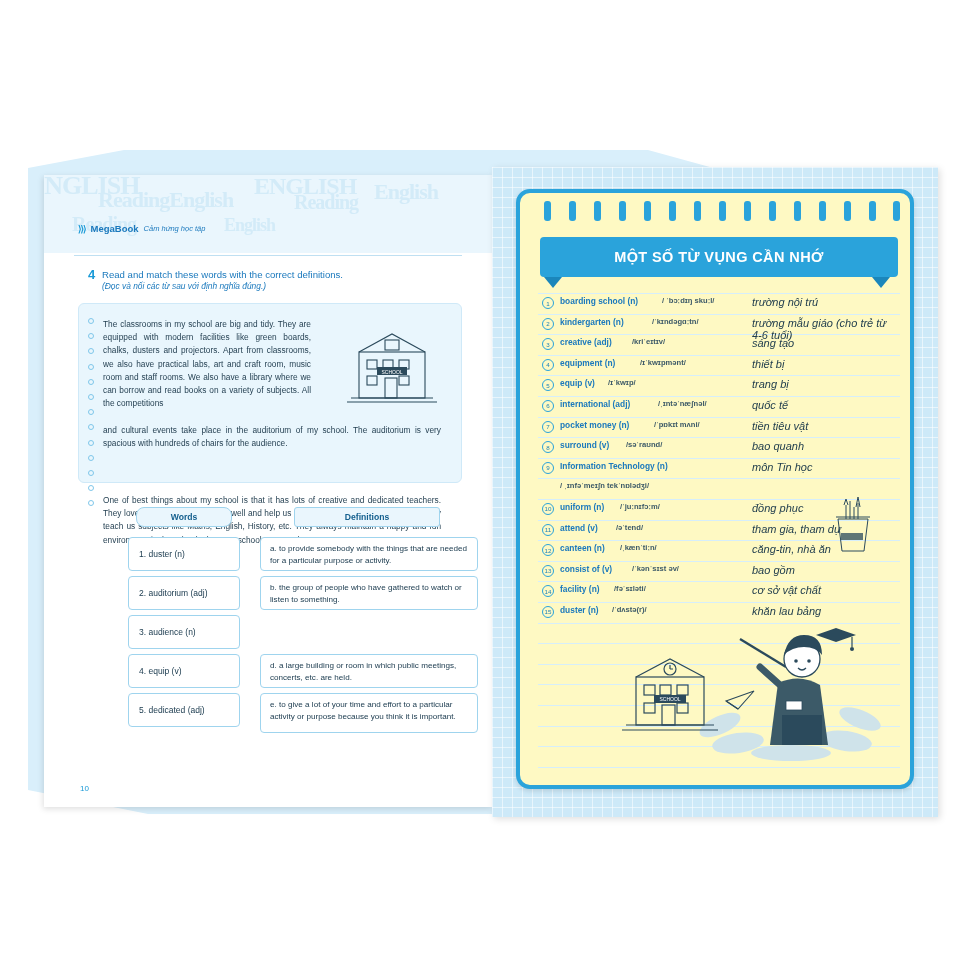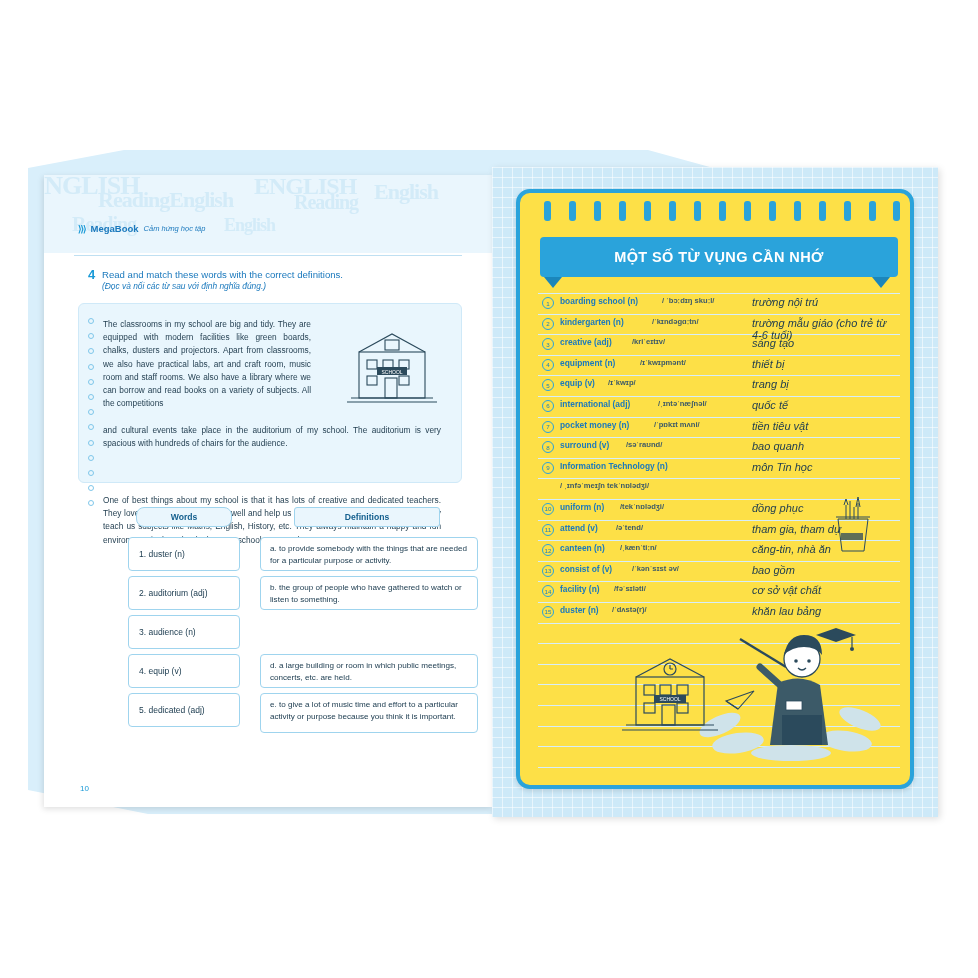--- a/index.html
+++ b/index.html
@@ -126,21 +126,21 @@
     position:absolute; inset:0;
     background-color:#cde9f8;
     background-image:
       linear-gradient(to right, rgba(255,255,255,.55) 1px, transparent 1px),
       linear-gradient(to bottom, rgba(255,255,255,.55) 1px, transparent 1px);
     background-size: 10px 10px;
   }
   
   #nb {
     position:absolute; left:24px; top:22px; width:398px; height:600px;
-    background:#fde047; border:4px solid #2aa3db; border-radius:14px;
+    background:#fef9c3; border:4px solid #2aa3db; border-radius:14px;
     box-shadow:0 2px 5px rgba(0,0,0,.12);
   }
   #nb-rings { position:absolute; left:24px; top:8px; width:356px; height:20px; }
   #nb-rings i {
     position:absolute; top:0; width:7px; height:20px; border-radius:3px;
     background:#2aa3db;
   }
   .nb-line {
     position:absolute; left:18px; width:362px; height:1px; background:#d6eefb;
   }
@@ -257,21 +257,21 @@
 
       <div class="word-cell" style="top:362px">1. duster (n)</div>
       <div class="word-cell" style="top:401px">2. auditorium (adj)</div>
       <div class="word-cell" style="top:440px">3. audience (n)</div>
       <div class="word-cell" style="top:479px">4. equip (v)</div>
       <div class="word-cell" style="top:518px">5. dedicated (adj)</div>
 
       <div class="def-cell" style="top:362px">a. to provide somebody with the things that are needed for a particular purpose or activity.</div>
       <div class="def-cell" style="top:401px">b. the group of people who have gathered to watch or listen to something.</div>
       <div class="def-cell" style="top:479px">d. a large building or room in which public meetings, concerts, etc. are held.</div>
-      <div class="def-cell" style="top:518px;height:40px">e. to give a lot of music time and effort to a particular activity or purpose because you think it is important.</div>
+      <div class="def-cell" style="top:518px;height:40px">e. to give a lot of your time and effort to a particular activity or purpose because you think it is important.</div>
 
       <div class="page-num">10</div>
     </div>
   </div>
 
   <div id="right-page">
     <div id="grid-bg"></div>
 
     <div id="nb">
 
@@ -388,21 +388,21 @@
           <span class="v-mean">môn Tin học</span>
         </div>
 
         <div class="v-row">
           <span class="v-ipa-wrap" style="left:18px">/ ˌɪnfəˈmeɪʃn tekˈnɒlədʒi/</span>
         </div>
 
         <div class="v-row">
           <span class="v-num">10</span>
           <span class="v-word">uniform (n)</span>
-          <span class="v-ipa-wrap" style="left:78px">/tekˈnɒlədʒi/</span>
+          <span class="v-ipa-wrap" style="left:78px">/ˈjuːnɪfɔːm/</span>
           <span class="v-mean">đồng phục</span>
         </div>
 
         <div class="v-row">
           <span class="v-num">11</span>
           <span class="v-word">attend (v)</span>
           <span class="v-ipa-wrap" style="left:74px">/əˈtend/</span>
           <span class="v-mean">tham gia, tham dự</span>
         </div>
 

